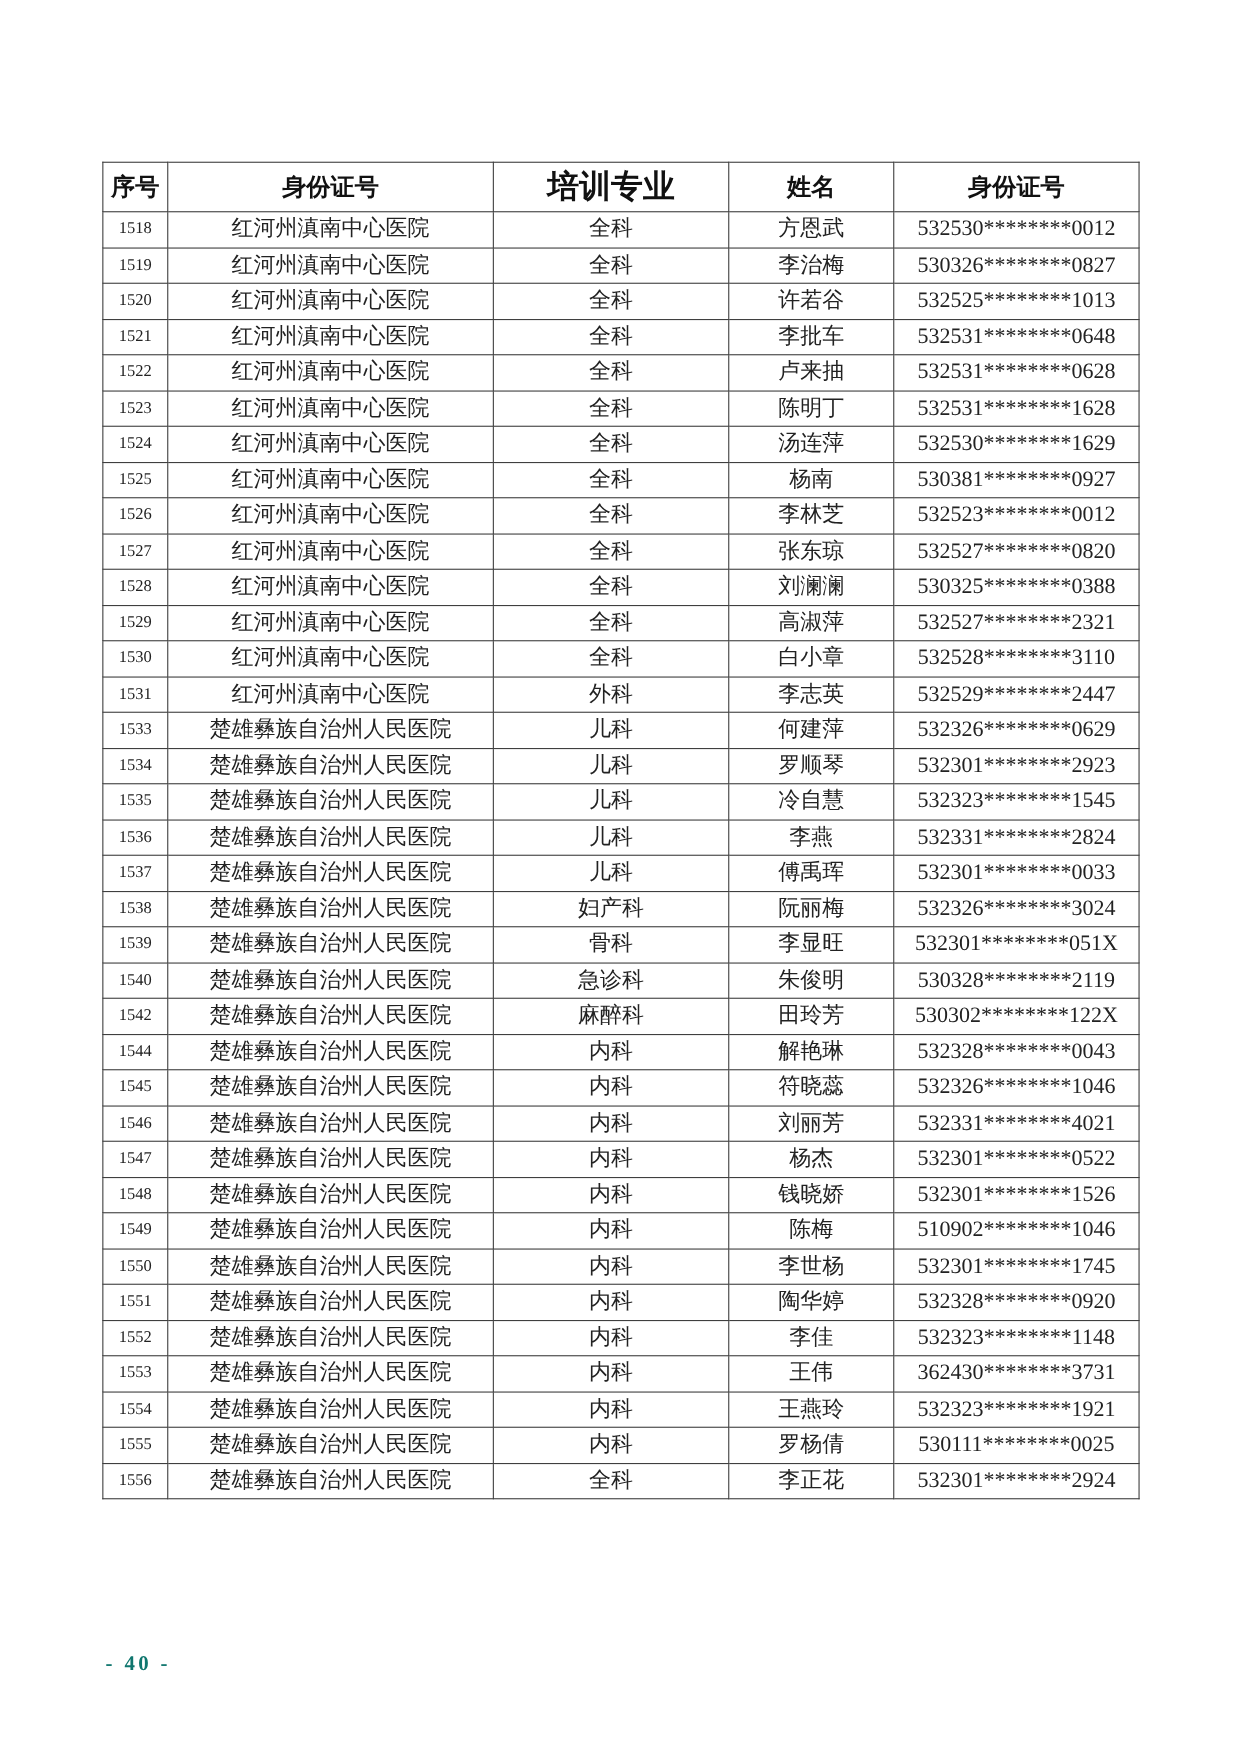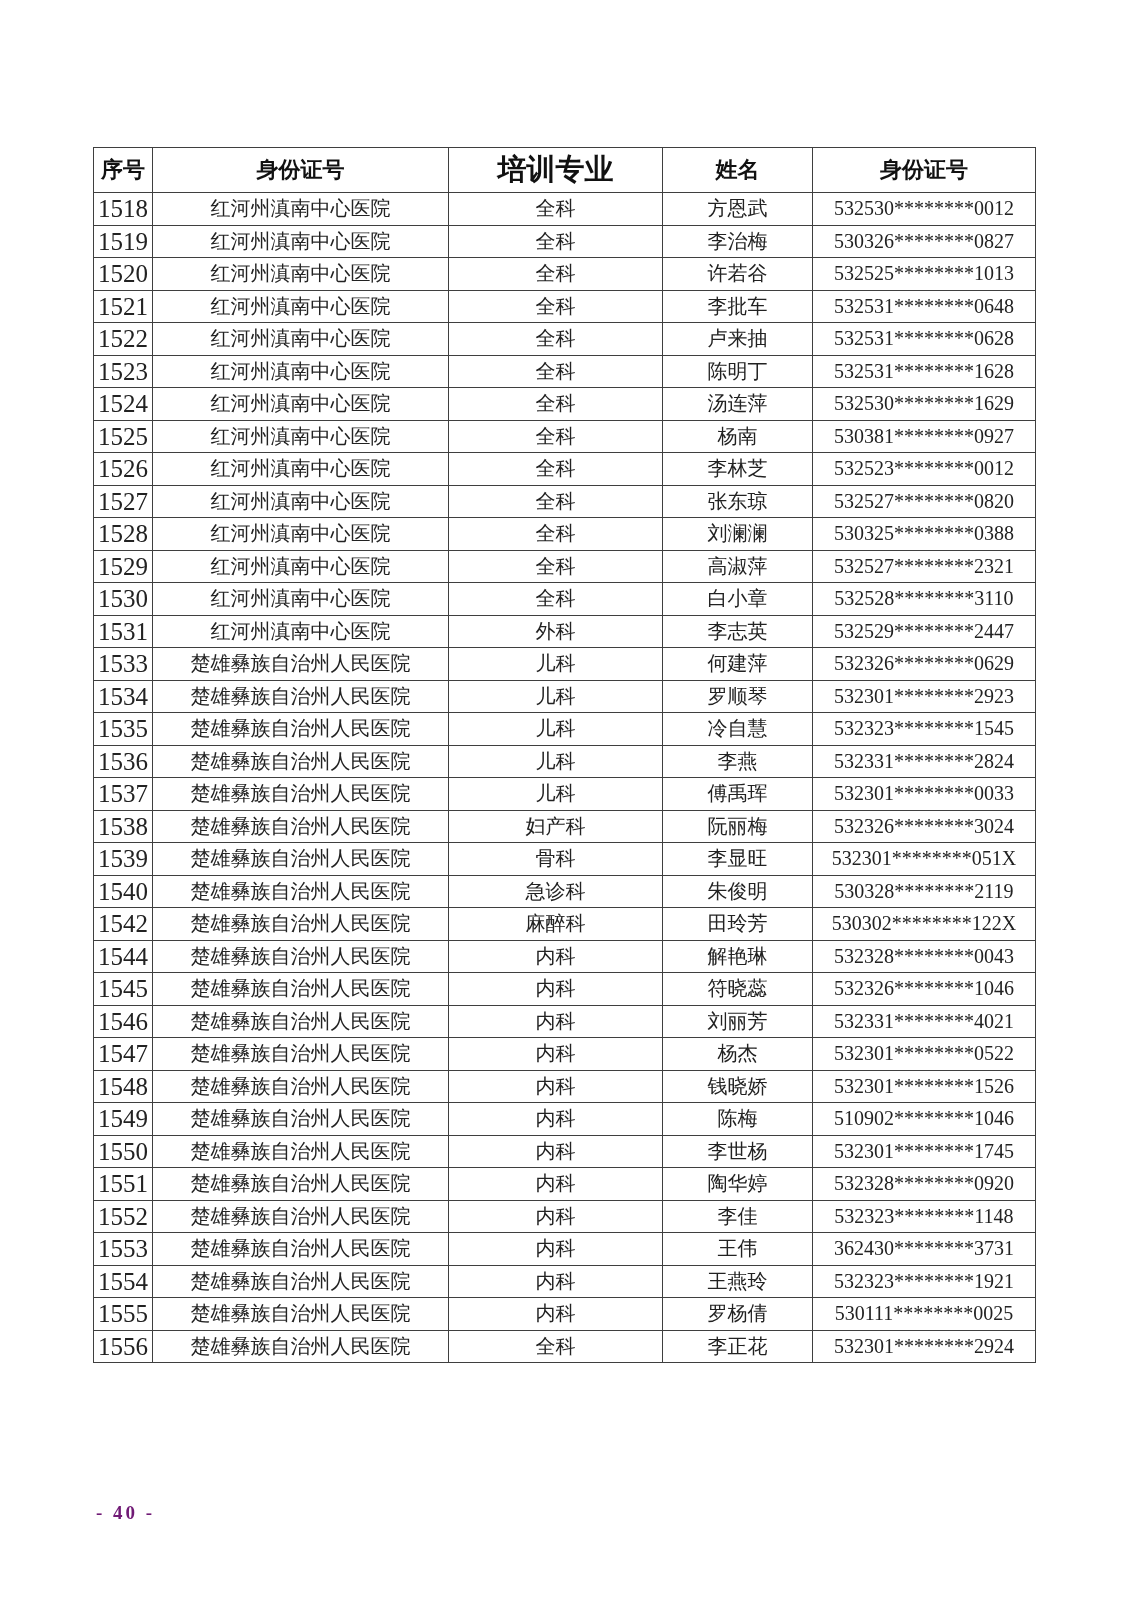--- a/index.html
+++ b/index.html
@@ -53,31 +53,31 @@
   table.roster thead th:nth-child(3) {
     font-size: 29px;
   }
   table.roster tbody td {
     height: 31.5px;
     font-size: 20px;
     line-height: 31.5px;
     color: #222222;
   }
   table.roster tbody td:first-child {
-    font-size: 25px;
+    font-size: 15px;
     margin-top: 18px;
   }
   .footer-page-number {
     position: absolute;
     left: 96px;
     top: 1502px;
     font-size: 19px;
     font-weight: bold;
     letter-spacing: 3px;
-    color: #701a75;
+    color: #0f766e;
   }
 </style>
 </head>
 <body>
 
 <div class="page">
 
   <table class="roster">
     <colgroup>
       <col class="c-serial">

